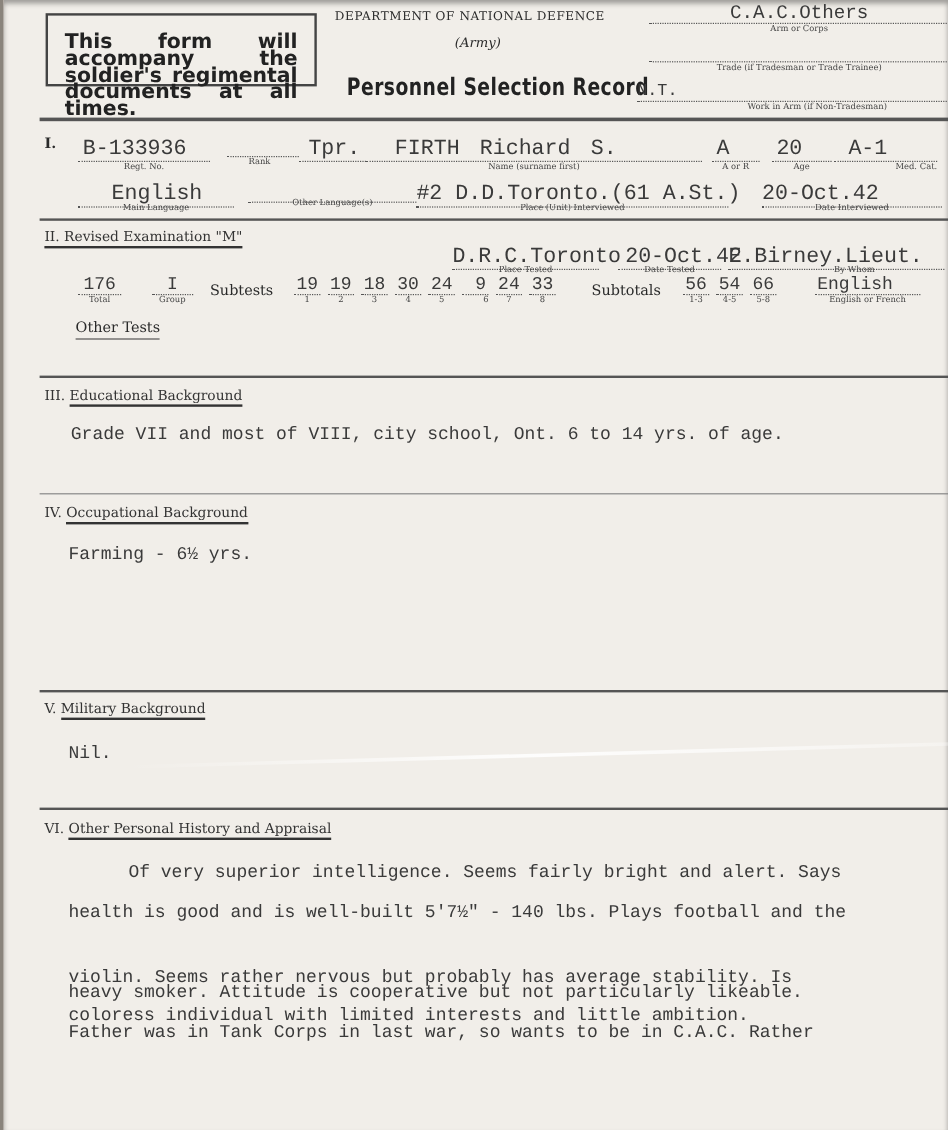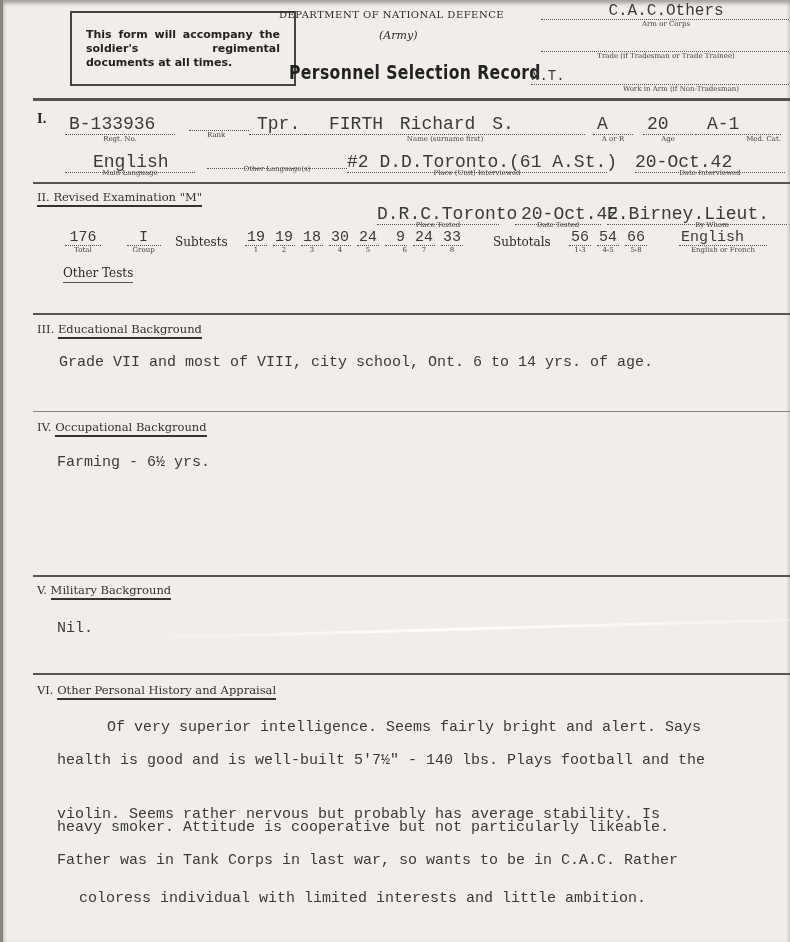--- a/index.html
+++ b/index.html
@@ -17,27 +17,26 @@
       box-shadow: inset 0 3px 4px rgba(0,0,0,0.35);
     }
     .abs { position: absolute; }
     .tw { font-family: "Liberation Mono", "DejaVu Sans Mono", monospace; color: #3a3a3a; }
     .lbl { font-family: "DejaVu Serif", serif; font-size: 7px; color: #444; text-align: center; white-space: nowrap; }
     .dotline { border-bottom: 1px dotted #555; }
     .hline { position: absolute; height: 2px; background: #555; }
     .hline.thin { height: 1px; background: #888; }
 
     .notice-box {
-      left: 35px; top: 11px; width: 226px; height: 75px;
+      left: 35px; top: 11px; width: 226px; height: 61px;
       border: 2px solid #444;
       padding: 15px 14px 0 14px;
       font-family: "DejaVu Sans", sans-serif; font-weight: bold;
-      font-size: 11px; line-height: 14px; color: #222;
+      font-size: 17px; line-height: 14px; color: #222;
       text-align: justify;
-      margin-left: 32px;
     }
     .dept { left: 276px; top: 9px; font-size: 10px; letter-spacing: 0.5px; }
     .army { left: 376px; top: 29px; font-size: 11px; font-style: italic; }
     .title {
       left: 286px; top: 60px; font-family: "DejaVu Sans", sans-serif;
       font-weight: bold; font-size: 20px; transform: scaleX(0.78); transform-origin: left;
       letter-spacing: 0.5px; color: #222;
     }
     .section-title {
       font-family: "DejaVu Serif", serif; font-size: 11.5px; color: #333;
@@ -251,15 +250,15 @@
   <div class="abs section-title" style="left:34px; top:683px;">
     <span>VI.</span>
     <span class="u">Other Personal History and Appraisal</span>
   </div>
 
   <div class="abs tw body-text" style="left:104px; top:719px;">Of very superior intelligence.  Seems fairly bright and alert.  Says</div>
   <div class="abs tw body-text" style="left:54px; top:752px;">health is good and is well-built 5'7½" - 140 lbs.  Plays  football and the</div>
   <div class="abs tw body-text" style="left:54px; top:786px;margin-top:20px;">violin.  Seems rather nervous but probably has average stability.  Is</div>
   <div class="abs tw body-text" style="left:54px; top:819px;">heavy smoker.  Attitude is cooperative but not particularly likeable.</div>
   <div class="abs tw body-text" style="left:54px; top:852px;">Father was in Tank Corps in last war, so wants to be in C.A.C.  Rather</div>
-  <div class="abs tw body-text" style="left:54px; top:890px;margin-left:22px;">coloress individual with limited interests and little ambition.</div>
+  <div class="abs tw body-text" style="left:54px; top:838px;">coloress individual with limited interests and little ambition.</div>
 
 </div>
 
 </body></html>

